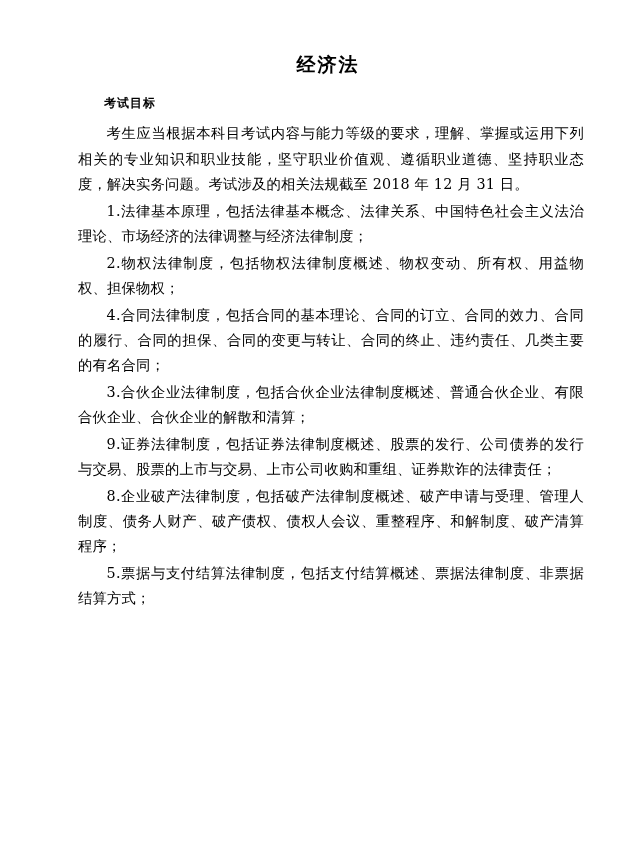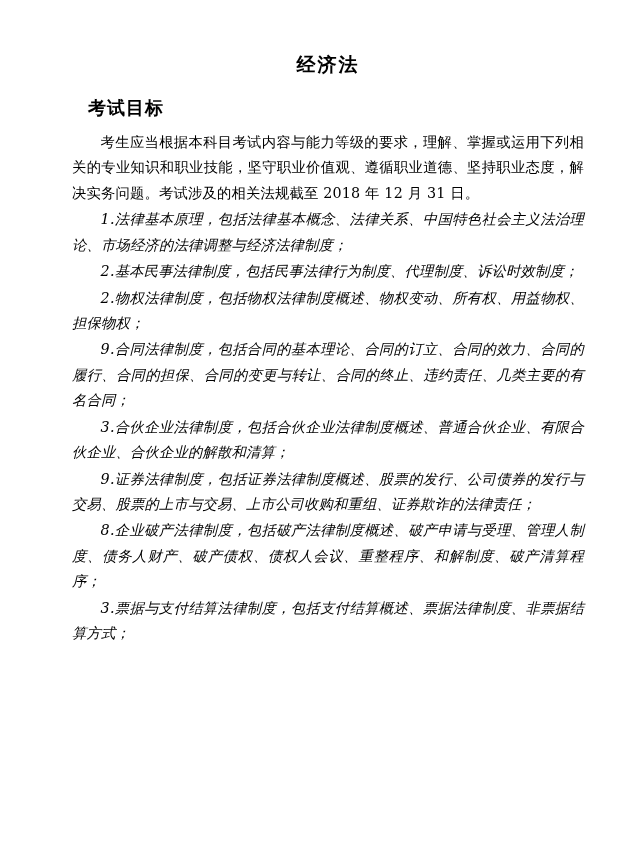--- a/index.html
+++ b/index.html
@@ -24,52 +24,50 @@
   }
   .doc-title {
     text-align: center;
     font-size: 19px;
     font-weight: bold;
     letter-spacing: 2px;
     margin: 12px 0 18px 0;
     line-height: 1.3;
   }
   .section-heading {
-    font-size: 18px;
+    font-size: 12px;
     font-weight: bold;
     letter-spacing: 1px;
-    margin: 0 0 10px 16px;
+    margin: 0 0 10px 32px;
     line-height: 1.4;
   }
   .para {
     font-size: 14.3px;
     line-height: 1.78;
     text-align: justify;
     text-justify: inter-ideograph;
-    margin: 0 0 1px 0;
+    margin: 0 0 1px 6px;
     text-indent: 2em;
     letter-spacing: 0.2px;
   }
   .para.item {
     text-indent: 2em;
-    font-style: italic;
   }
 </style>
 </head>
 <body>
 
 <div class="page">
 
   <h1 class="doc-title">经济法</h1>
 
   <h2 class="section-heading">考试目标</h2>
 
   <p class="para">考生应当根据本科目考试内容与能力等级的要求，理解、掌握或运用下列相关的专业知识和职业技能，坚守职业价值观、遵循职业道德、坚持职业态度，解决实务问题。考试涉及的相关法规截至 2018 年 12 月 31 日。</p>
   <p class="para item">1.法律基本原理，包括法律基本概念、法律关系、中国特色社会主义法治理论、市场经济的法律调整与经济法律制度；</p>
-  <p class="para item">2.基本民事法律制度，包括民事法律行为制度、代理制度、诉讼时效制度；</p>
   <p class="para item">2.物权法律制度，包括物权法律制度概述、物权变动、所有权、用益物权、担保物权；</p>
-  <p class="para item">9.合同法律制度，包括合同的基本理论、合同的订立、合同的效力、合同的履行、合同的担保、合同的变更与转让、合同的终止、违约责任、几类主要的有名合同；</p>
+  <p class="para item">4.合同法律制度，包括合同的基本理论、合同的订立、合同的效力、合同的履行、合同的担保、合同的变更与转让、合同的终止、违约责任、几类主要的有名合同；</p>
   <p class="para item">3.合伙企业法律制度，包括合伙企业法律制度概述、普通合伙企业、有限合伙企业、合伙企业的解散和清算；</p>
   <p class="para item">9.证券法律制度，包括证券法律制度概述、股票的发行、公司债券的发行与交易、股票的上市与交易、上市公司收购和重组、证券欺诈的法律责任；</p>
   <p class="para item">8.企业破产法律制度，包括破产法律制度概述、破产申请与受理、管理人制度、债务人财产、破产债权、债权人会议、重整程序、和解制度、破产清算程序；</p>
-  <p class="para item">3.票据与支付结算法律制度，包括支付结算概述、票据法律制度、非票据结算方式；</p>
+  <p class="para item">5.票据与支付结算法律制度，包括支付结算概述、票据法律制度、非票据结算方式；</p>
 
 </div>
 
 </body></html>

